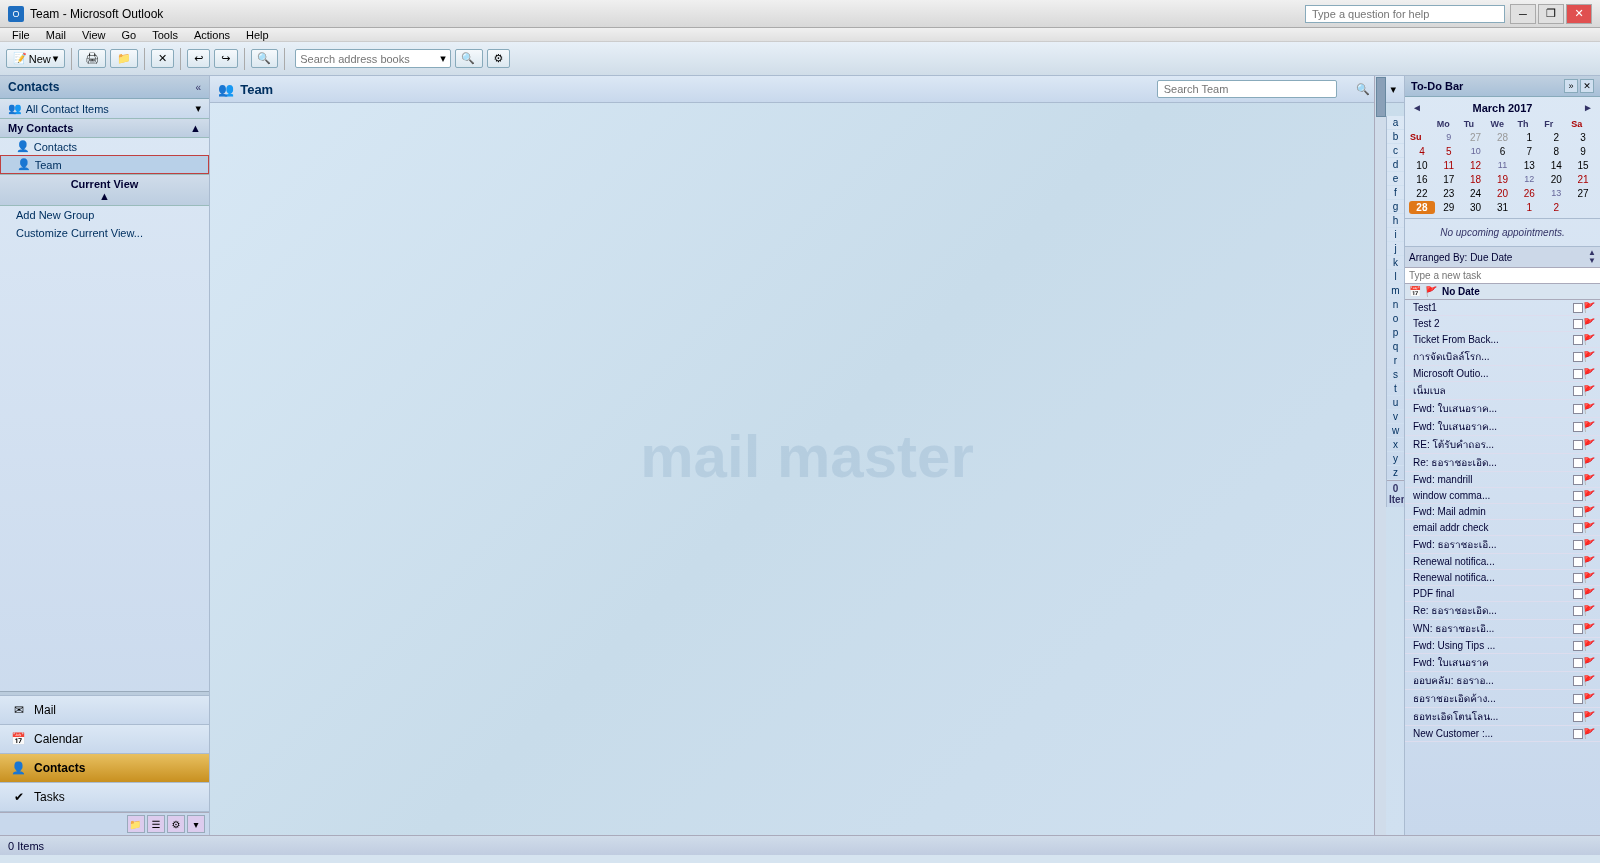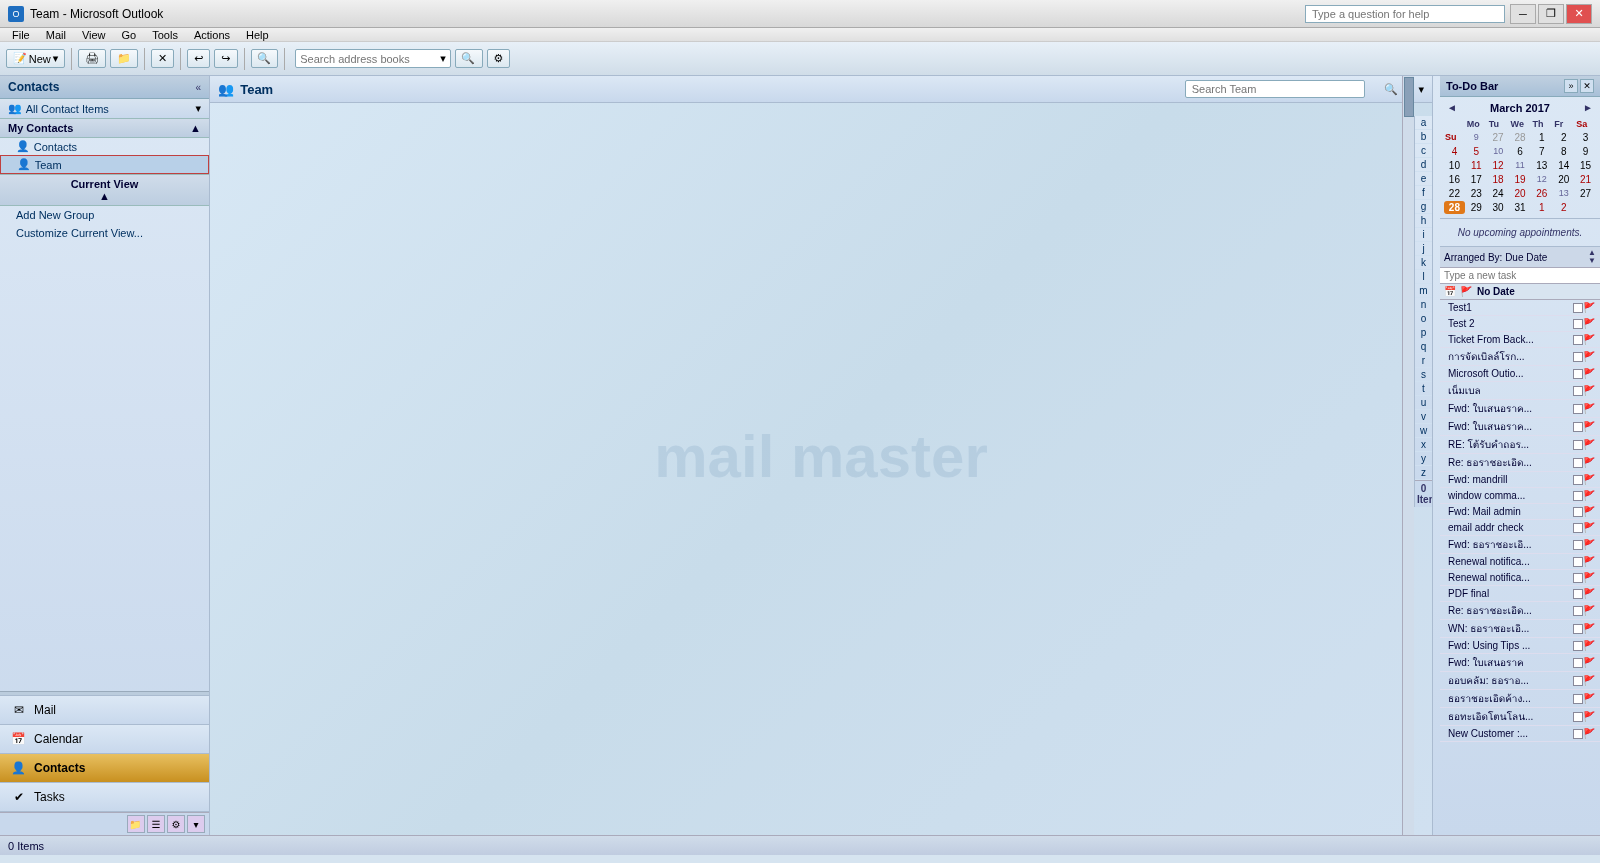--- a/index.html
+++ b/index.html
@@ -163,26 +163,25 @@
 
     
     .watermark {
       position: absolute; top: 50%; left: 50%; transform: translate(-50%, -50%);
       opacity: 0.12; font-size: 60px; color: #336699; font-weight: bold;
       white-space: nowrap; pointer-events: none;
     }
 
     
     .todo-bar {
-      width: 168px;
+      width: 196px;
       background: linear-gradient(to bottom, #dce8f5, #c8d8ec);
       border-left: 1px solid #aabbd0;
       display: flex; flex-direction: column;
       overflow: hidden;
-      padding-left: 7px;
     }
     .todo-header {
       display: flex; align-items: center; justify-content: space-between;
       padding: 3px 6px;
       background: linear-gradient(to bottom, #c0d0e0, #a8c0d8);
       border-bottom: 1px solid #8ab;
     }
     .todo-title { font-weight: bold; font-size: 11px; color: #003; }
     .todo-controls { display: flex; gap: 2px; }
     .todo-ctrl-btn { width: 14px; height: 14px; background: #d0e0f0; border: 1px solid #8ab; cursor: pointer; display: flex; align-items: center; justify-content: center; font-size: 9px; }

